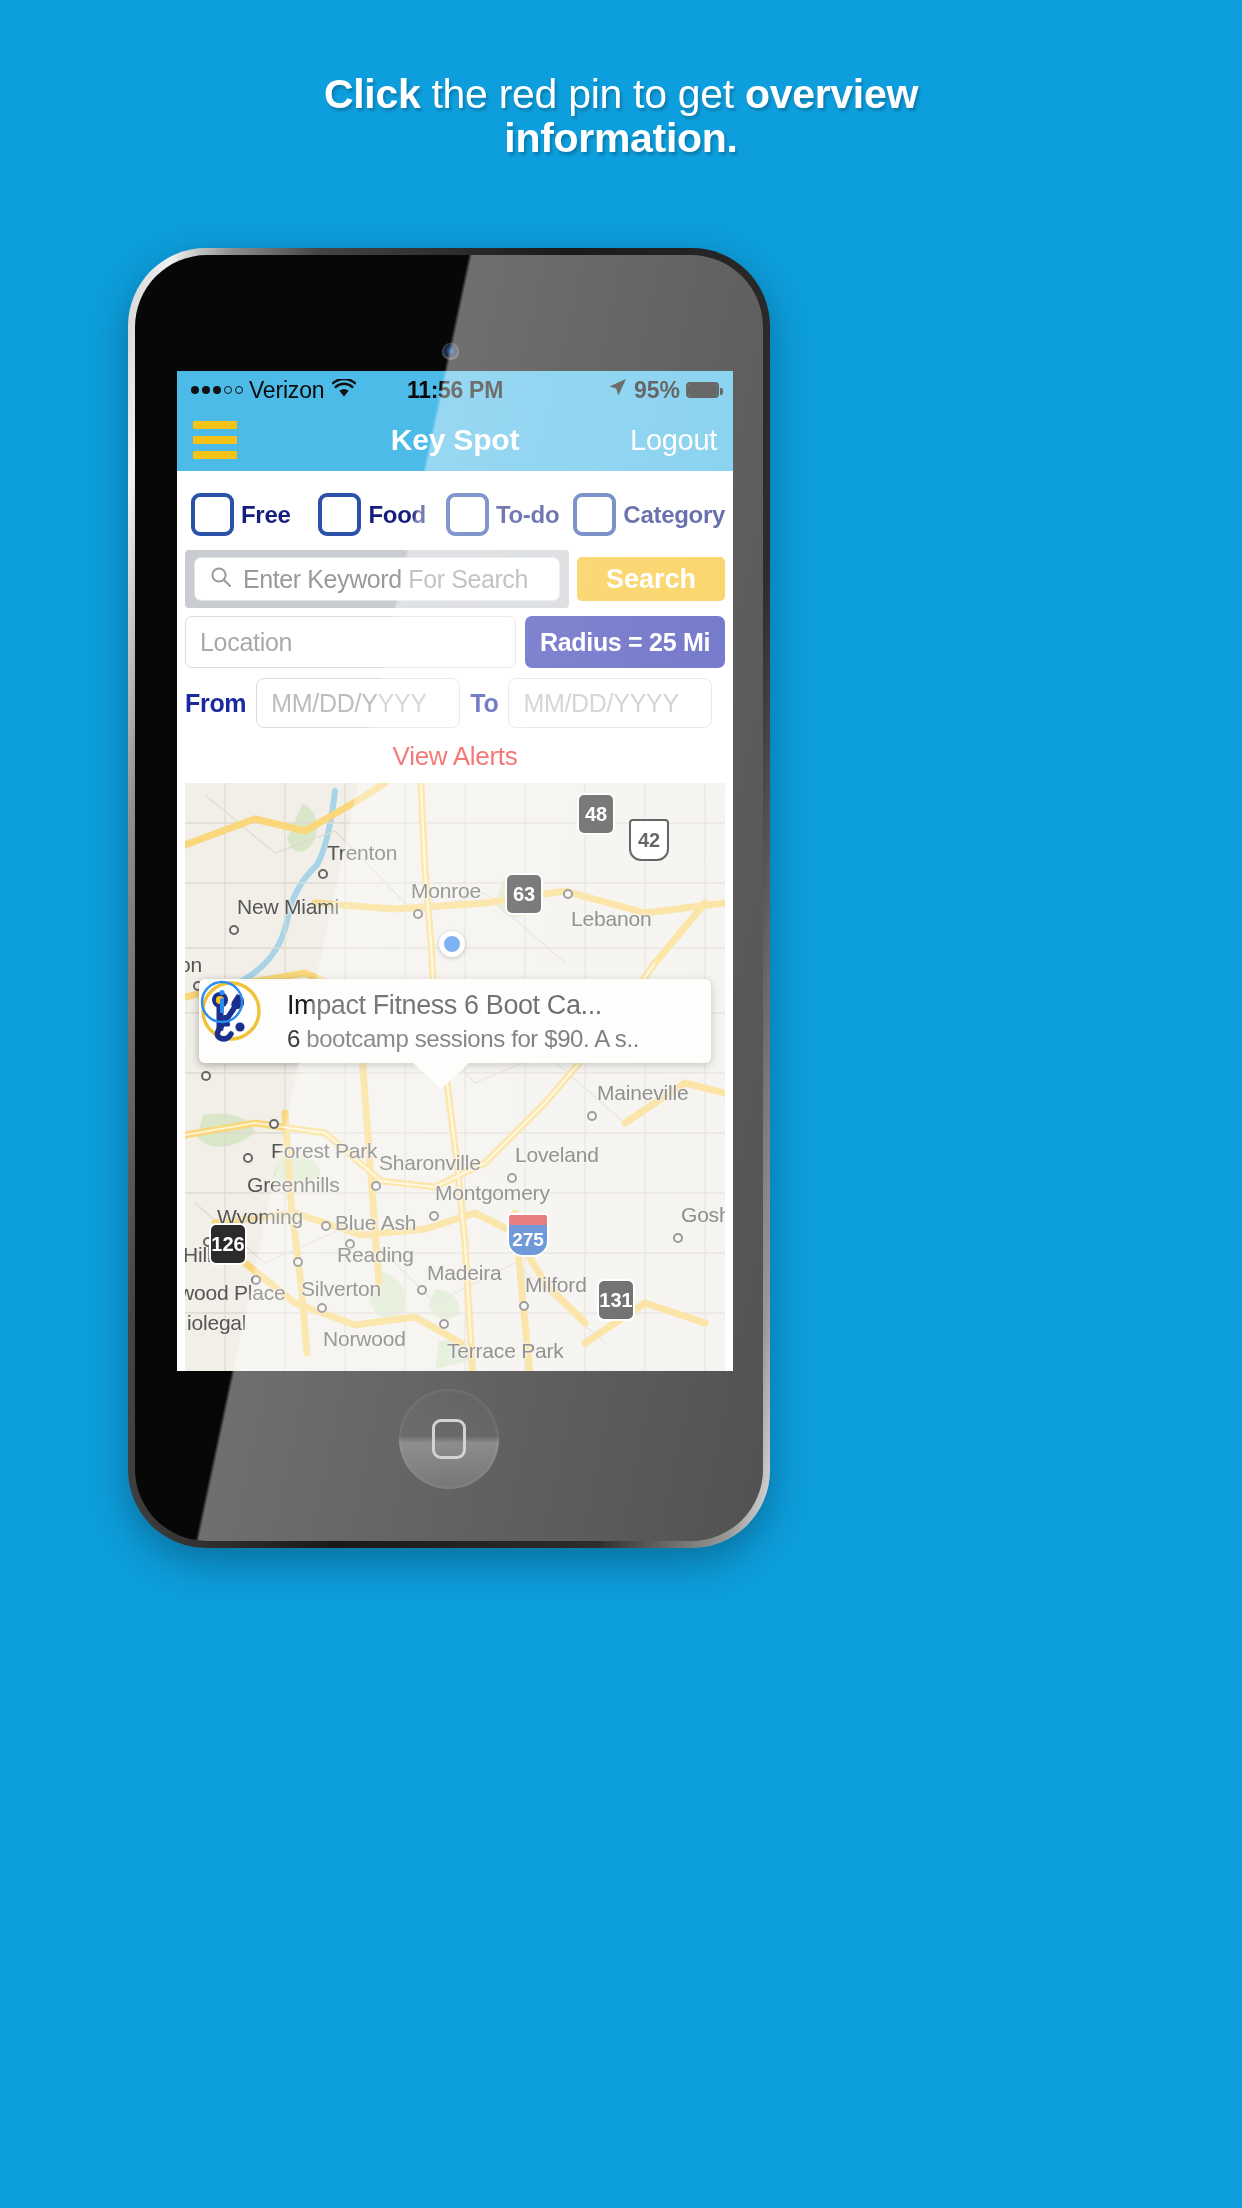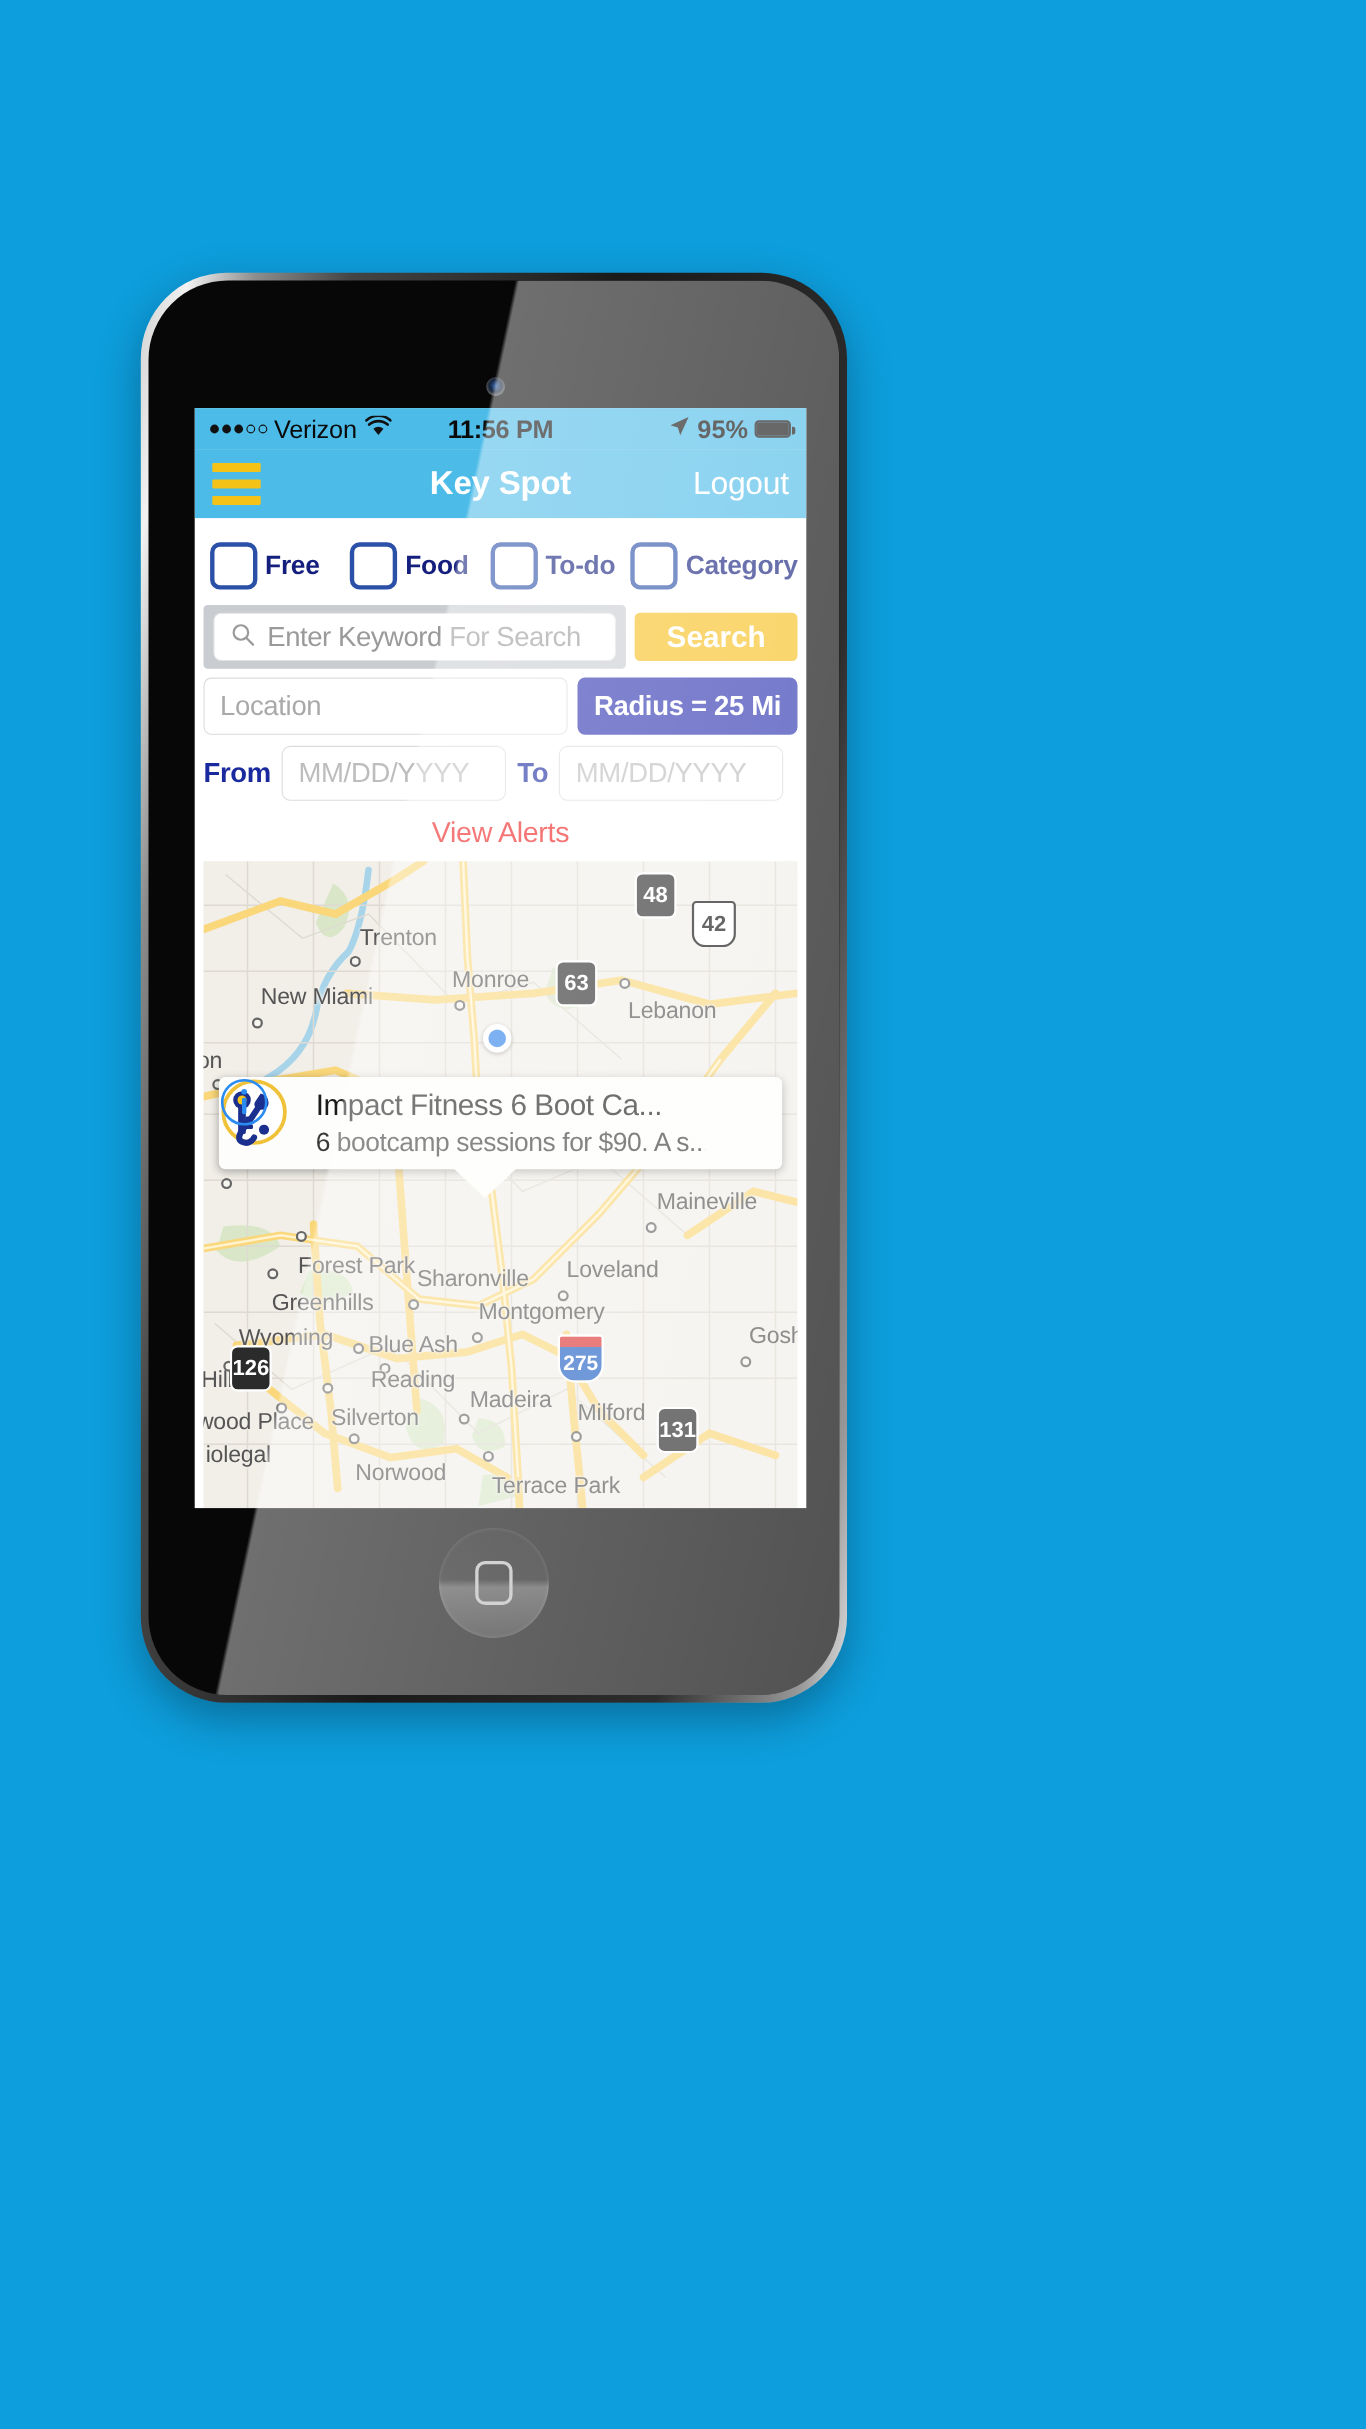--- a/index.html
+++ b/index.html
@@ -236,20 +236,24 @@
     font-size:24px; color:#3a3a3a; margin-top:4px; white-space:nowrap;
     overflow:hidden; letter-spacing:-0.4px;
   }
   .co-info { width:46px; height:46px; flex:none; }
 </style>
 </head>
 <body>
 
 <div id="root">
 
+  <div class="promo">
+    <span><b>Click</b><span class="light"> the red pin to get </span><b>overview</b></span><br>
+    <b>information.</b>
+  </div>
 
   <div class="phone">
     <div class="phone-shell"></div>
     <div class="phone-face">
       <div class="camera"></div>
 
       <div class="screen">
 
         <div class="statusbar">
           <div class="sb-left">

